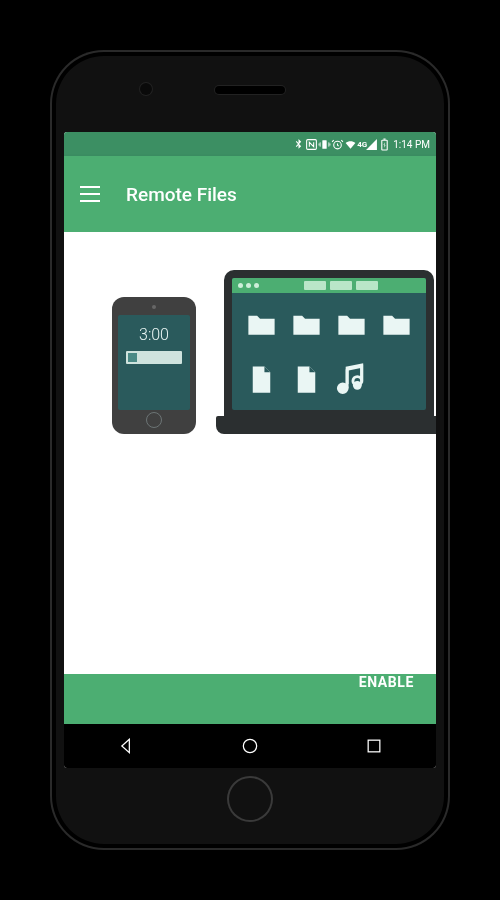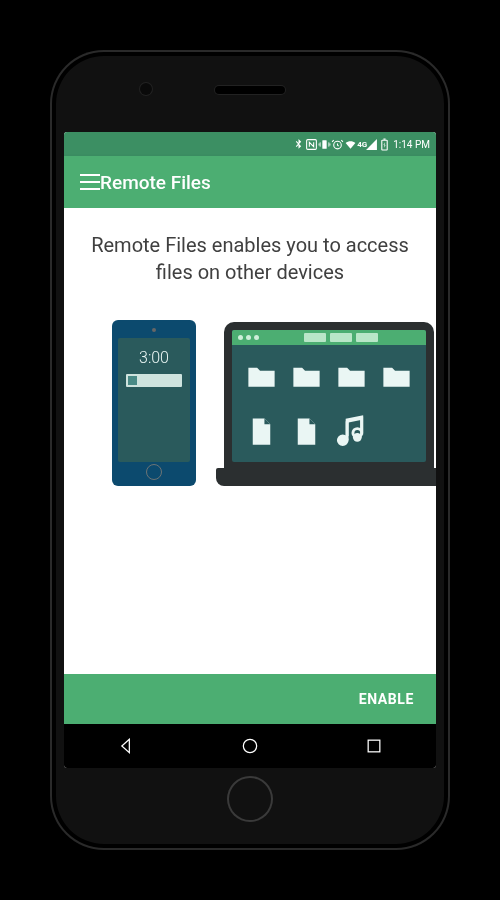--- a/index.html
+++ b/index.html
@@ -76,21 +76,22 @@
   .statusbar svg { width:13px; height:13px; display:block; }
   .statusbar .clock { font-size:10px; font-weight:400; margin-left:2px; }
 
   
   .appbar {
     height:52px;
     background:#4cae72;
     color:#fff;
     display:flex;
     align-items:center;
-    padding:0 16px;
+    padding:12px 16px;
+    gap:26px;
     box-shadow:0 2px 4px rgba(0,0,0,.2);
   }
   .hamburger { width:20px; height:16px; position:relative; cursor:pointer; }
   .hamburger span, .hamburger::before, .hamburger::after {
     content:""; position:absolute; left:0; right:0; height:2px; background:#fff;
   }
   .hamburger::before { top:0; }
   .hamburger span    { top:7px; }
   .hamburger::after  { bottom:0; }
   .appbar-title { font-size:19px; font-weight:500; }
@@ -116,23 +117,23 @@
     height:180px;
     position:relative;
     margin:0 -22px 26px;
     overflow:hidden;
   }
 
   
   .mini-phone {
     position:absolute;
     left:48px; bottom:0;
-    width:84px; height:166px;
-    background:#0c4a6e;
-    border-radius:6px;
+    width:84px; height:137px;
+    background:#404040;
+    border-radius:12px;
   }
   .mini-phone .mp-dot   {position:absolute; top:8px; left:50%; transform:translateX(-50%); width:4px; height:4px; border-radius:50%; background:#666;}
   .mini-phone .mp-screen{position:absolute; left:6px; right:6px; top:18px; bottom:24px; background:#2a5a5c; border-radius:2px;}
   .mini-phone .mp-time  {position:absolute; top:10px; left:0; right:0; text-align:center; color:#eaf6f4; font-size:16px; font-weight:300;}
   .mini-phone .mp-notif {position:absolute; top:36px; left:8px; right:8px; height:13px; background:#cfe3de; border-radius:1px;}
   .mini-phone .mp-notif::before{content:""; position:absolute; left:2px; top:2px; width:9px; height:9px; background:#4a8a86;}
   .mini-phone .mp-home  {position:absolute; bottom:6px; left:50%; transform:translateX(-50%); width:14px; height:14px; border-radius:50%; border:1.5px solid #6c7475;}
 
   
   .laptop {
@@ -180,21 +181,21 @@
   .bullets li::before {
     content:""; position:absolute; left:4px; top:4px;
     width:9px; height:9px; border-radius:50%; background:#2b2b2b;
   }
 
   
   .bottombar {
     height:50px;
     background:#4cae72;
     display:flex;
-    align-items:center;
+    align-items:flex-start;
     justify-content:flex-end;
     padding:0 22px;
   }
   .bottombar .btn {
     color:#fff;
     font-size:14px;
     font-weight:700;
     letter-spacing:0.6px;
     cursor:pointer;
   }
@@ -250,21 +251,20 @@
       </div>
 
       <div class="appbar">
         <div class="hamburger">
             <span></span>
           </div>
         <div class="appbar-title">Remote Files</div>
       </div>
 
       <div class="content">
-        <div class="headline">Remote Files enables you to access files on other devices</div>
 
         <div class="hero">
           <div class="mini-phone">
             <div class="mp-dot"></div>
             <div class="mp-screen">
               <div class="mp-time">3:00</div>
               <div class="mp-notif"></div>
             </div>
             <div class="mp-home"></div>
           </div>

